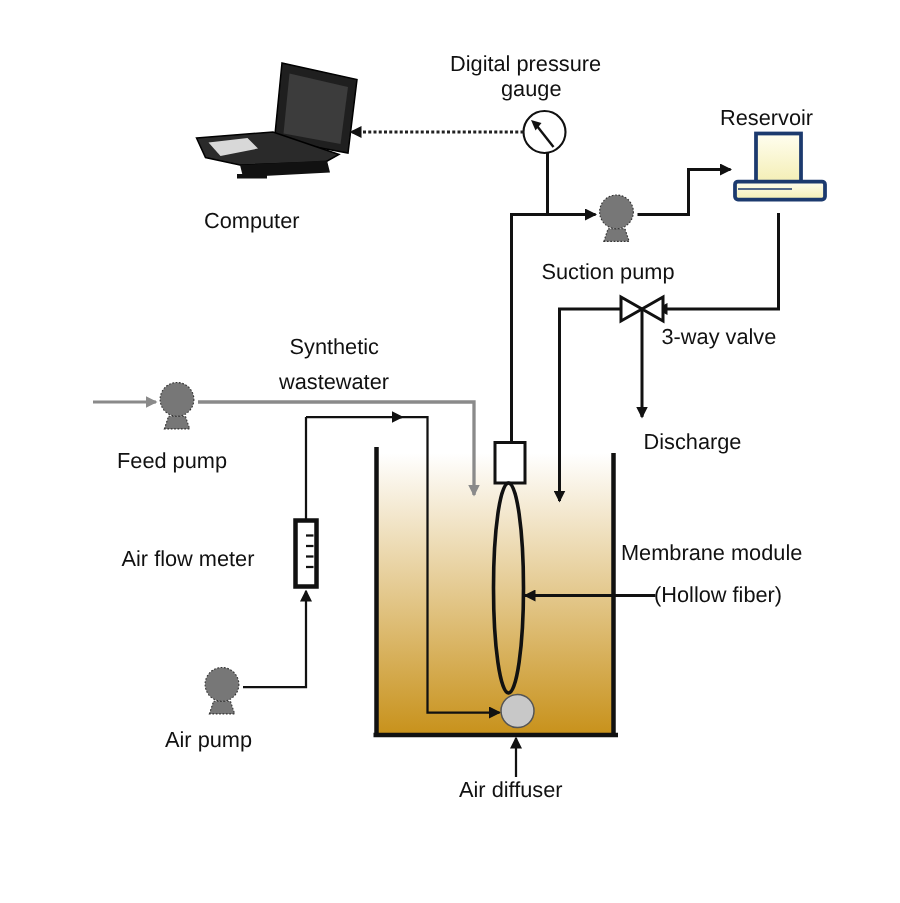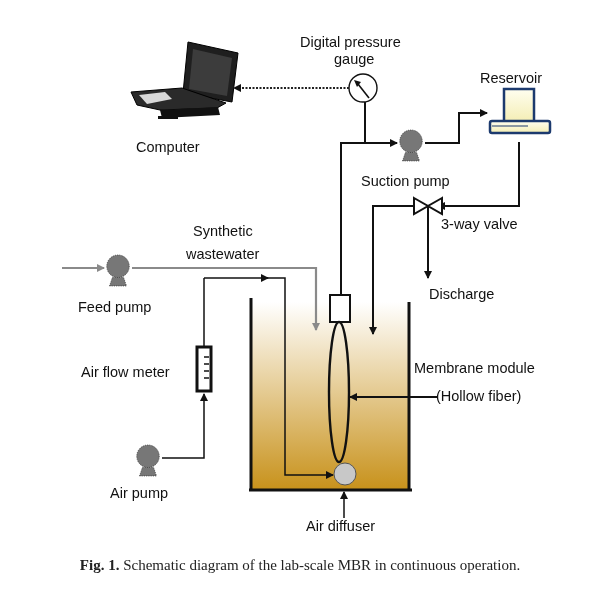--- a/index.html
+++ b/index.html
@@ -116,14 +116,13 @@
   <polyline points="162,458 204,458 204,394" fill="none" stroke="#111" stroke-width="1.5" marker-end="url(#arrowB)"></polyline>
   <line x1="204" y1="346" x2="204" y2="278" stroke="#111" stroke-width="1.5"></line>
   <line x1="204" y1="278" x2="268" y2="278" stroke="#111" stroke-width="1.5" marker-end="url(#arrowB)"></line>
   <polyline points="266,278 285,278 285,475 333,475" fill="none" stroke="#111" stroke-width="1.5" marker-end="url(#arrowB)"></polyline>
 
   <circle cx="345" cy="474" r="11" fill="#c8c8c8" stroke="#555" stroke-width="1"></circle>
   <line x1="344" y1="518" x2="344" y2="492" stroke="#111" stroke-width="1.5" marker-end="url(#arrowB)"></line>
   <text x="306" y="531">Air diffuser</text>
 </svg>
 
-<div class="caption"><b>Fig. 1.</b><span> Schematic diagram of the lab-scale MBR in continuous operation.</span></div>
 </div>
 
 </body></html>

